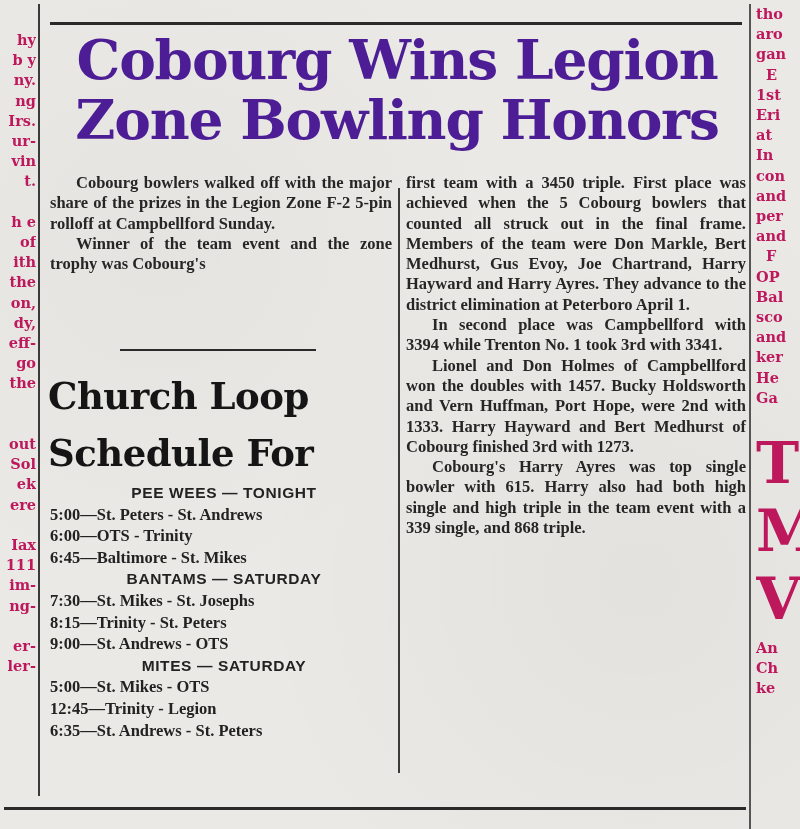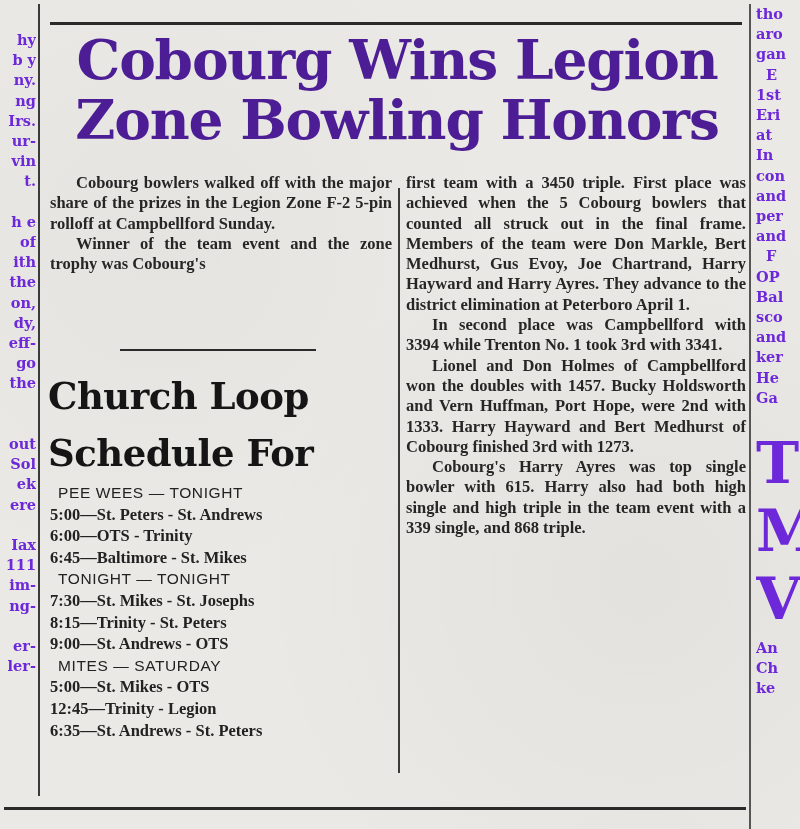--- a/index.html
+++ b/index.html
@@ -13,21 +13,21 @@
     position:absolute; left:0; top:0; width:800px; height:829px;
     background:
       radial-gradient(circle at 20% 30%, rgba(0,0,0,0.025) 0, transparent 40%),
       radial-gradient(circle at 80% 70%, rgba(0,0,0,0.03) 0, transparent 45%),
       #eae9e5;
   }
   .vrule { position:absolute; background:#3a3a3a; }
   .hrule { position:absolute; background:#2a2a2a; }
 
   
-  .edge { position:absolute; font-family:"DejaVu Serif", serif; font-weight:bold; font-size:14.5px; line-height:20.2px; color:#6d28d9; white-space:pre; overflow:hidden; }
+  .edge { position:absolute; font-family:"DejaVu Serif", serif; font-weight:bold; font-size:14.5px; line-height:20.2px; color:#be185d; white-space:pre; overflow:hidden; }
   .edge-left { left:0; top:30px; width:36px; text-align:right; }
   .edge-right { left:756px; top:4px; width:44px; text-align:left; }
   .edge-right .big { font-family:"DejaVu Serif", serif; font-weight:900; font-size:58px; line-height:58px; display:block; }
 
   
   .headline {
     position:absolute; left:44px; top:30px; width:706px;
     font-family:"DejaVu Serif", serif; font-weight:900;
     font-size:55px; line-height:60px; letter-spacing:-1.2px;
     color:#4c1d95; text-align:center; margin:0;
@@ -41,21 +41,21 @@
   .col-right { left:406px; top:173px; width:340px; }
 
   .subhead {
     position:absolute; left:48px; top:368px; width:340px;
     font-family:"DejaVu Serif", serif; font-weight:900; font-size:37px; line-height:57px;
     letter-spacing:-0.5px; color:#151515; margin:0;
   }
   .subhead span { display:block; white-space:nowrap; }
 
   .schedule { position:absolute; left:50px; top:482px; width:340px; font-family:"Liberation Serif", serif; font-weight:bold; font-size:16.5px; line-height:21.6px; color:#222; }
-  .sched-head { text-align:left; font-family:"Liberation Sans", sans-serif; font-weight:normal; font-size:15.5px; letter-spacing:0.6px; padding-left:8px; }
+  .sched-head { text-align:center; font-family:"Liberation Sans", sans-serif; font-weight:bold; font-size:15.5px; letter-spacing:0.6px; padding-left:8px; }
   .sched-row { white-space:nowrap; }
 </style>
 </head>
 <body>
 
 <div class="paper"></div>
 
 <div class="edge edge-left" id="edgeLeft">hy
 b y
 ny.
@@ -139,21 +139,21 @@
 <h2 class="subhead">
   <span>Church Loop</span>
   <span>Schedule For</span>
 </h2>
 
 <div class="schedule">
   <div class="sched-head">PEE WEES — TONIGHT</div>
   <div class="sched-row">5:00—St. Peters - St. Andrews</div>
   <div class="sched-row">6:00—OTS - Trinity</div>
   <div class="sched-row">6:45—Baltimore - St. Mikes</div>
-  <div class="sched-head">TONIGHT — TONIGHT</div>
+  <div class="sched-head">BANTAMS — SATURDAY</div>
   <div class="sched-row">7:30—St. Mikes - St. Josephs</div>
   <div class="sched-row">8:15—Trinity - St. Peters</div>
   <div class="sched-row">9:00—St. Andrews - OTS</div>
   <div class="sched-head">MITES — SATURDAY</div>
   <div class="sched-row">5:00—St. Mikes - OTS</div>
   <div class="sched-row">12:45—Trinity - Legion</div>
   <div class="sched-row">6:35—St. Andrews - St. Peters</div>
 </div>
 
 <div class="hrule" style="left:4px; top:807px; width:742px; height:3px;"></div>

